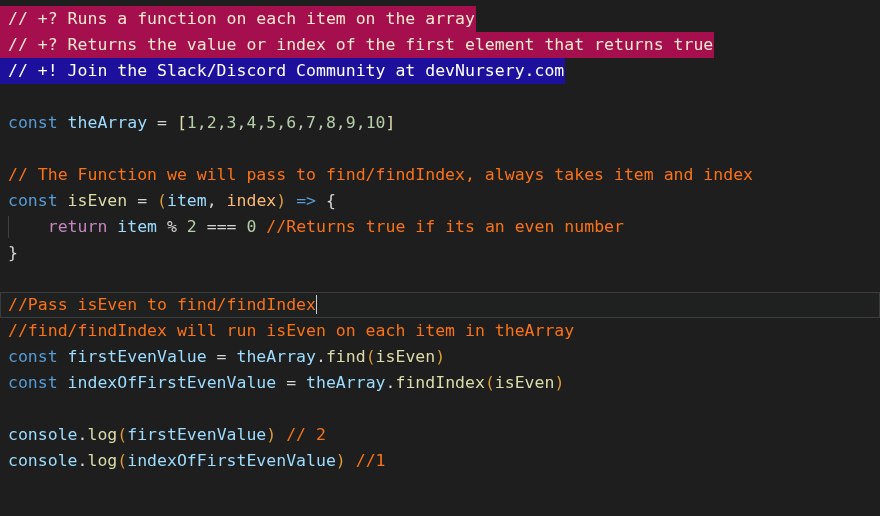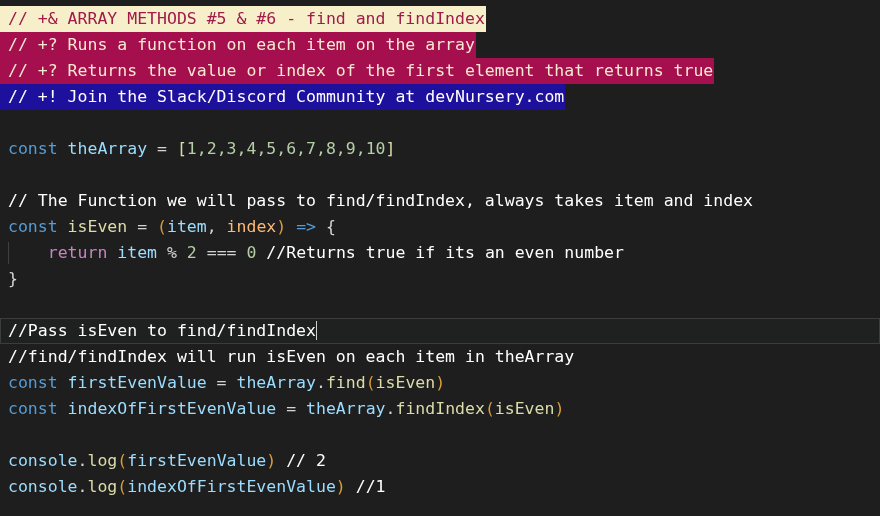--- a/index.html
+++ b/index.html
@@ -79,30 +79,29 @@
   .t-kw      { color: #569cd6; }  
   .t-ctrl    { color: #c586c0; }  
   .t-var     { color: #9cdcfe; }  
   .t-fn      { color: #dcdcaa; }  
   .t-num     { color: #b5cea8; }  
   .t-punc    { color: #d4d4d4; }  
   .t-paren   { color: #da9d38; }  
   .t-brk     { color: #dcdcaa; }  
   .t-brace   { color: #d4d4d4; }  
   .t-op      { color: #569cd6; }  
-  .t-cmt     { color: #ffffff; }  
+  .t-cmt     { color: #f97316; }  
   .t-param   { color: #9cdcfe; }
   .t-param2  { color: #fdba74; }
 </style>
 </head>
 <body>
 
 <div id="editor">
 
-  <div class="line banner bn-cream"><span class="seg">// +&amp; ARRAY METHODS #5 &amp; #6 - find and findIndex</span></div>
 
   <div class="line banner bn-crimson"><span class="seg">// +? Runs a function on each item on the array</span></div>
 
   <div class="line banner bn-crimson"><span class="seg">// +? Returns the value or index of the first element that returns true</span></div>
 
   <div class="line banner bn-blue"><span class="seg">// +! Join the Slack/Discord Community at devNursery.com</span></div>
 
   <div class="line">&nbsp;</div>
 
   <div class="line"><span class="t-kw">const</span><span class="t-punc"> </span><span class="t-var">theArray</span><span class="t-punc"> = </span><span class="t-brk">[</span><span class="t-num">1,2,3,4,5,6,7,8,9,10</span><span class="t-brk">]</span></div>

